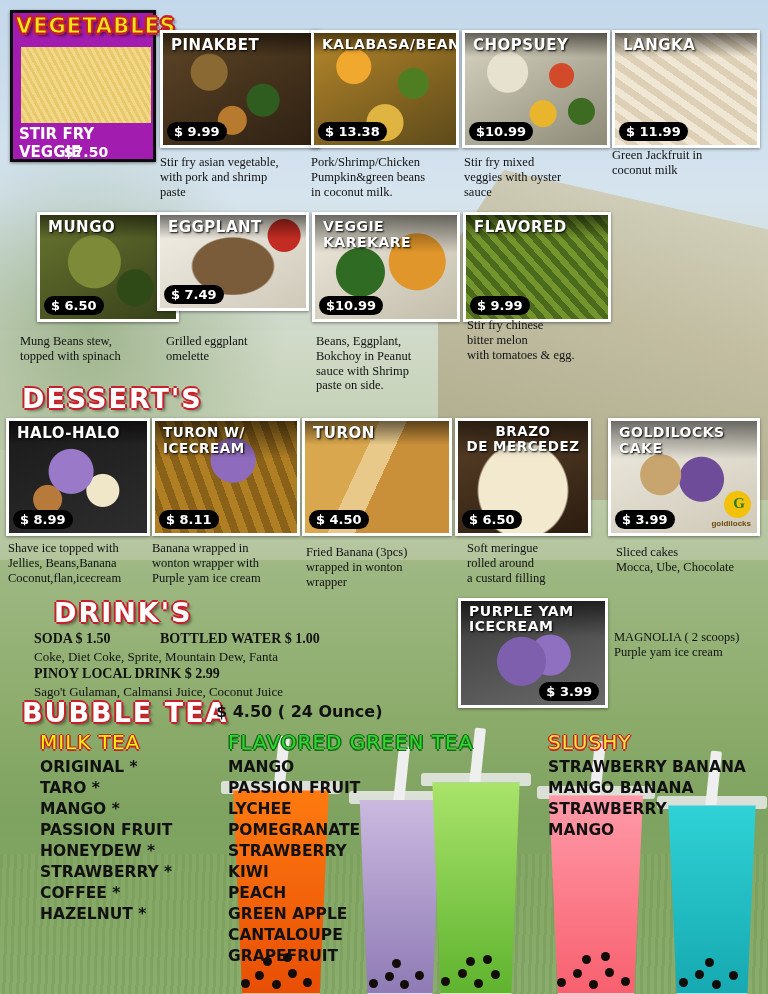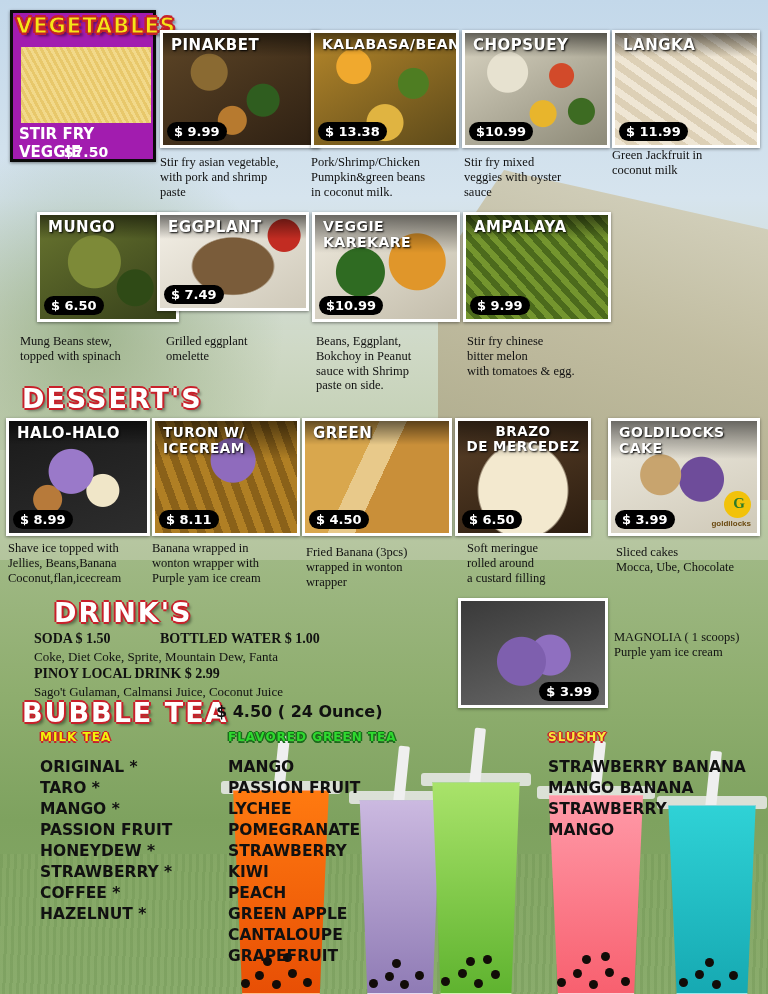--- a/index.html
+++ b/index.html
@@ -48,22 +48,22 @@
     letter-spacing:1px; }
 
   .section-title { position:absolute; font-family:"DejaVu Sans", sans-serif; font-weight:bold;
     font-size:27px; color:#fff; letter-spacing:2px;
     text-shadow: -2px 0 #c8202a, 0 2px #c8202a, 2px 0 #c8202a, 0 -2px #c8202a, 3px 3px 3px rgba(0,0,0,.4);}
 
   
   .dtxt { position:absolute; font-family:"Liberation Serif", serif; color:#111; }
   .bold { font-weight:bold; }
 
-  .col-head { position:absolute; font-family:"DejaVu Sans", sans-serif; font-weight:bold;
-    font-size:12px; letter-spacing:1px; }
+  .col-head { position:absolute; font-family:"DejaVu Sans", sans-serif; font-weight:normal;
+    font-size:20px; letter-spacing:1px; }
   .ct-milk { color:#f2f20a; text-shadow:-1.5px 0 #c8202a,0 1.5px #c8202a,1.5px 0 #c8202a,0 -1.5px #c8202a; }
   .ct-green { color:#2fd92f; text-shadow:-1.5px 0 #1a6b1a,0 1.5px #1a6b1a,1.5px 0 #1a6b1a,0 -1.5px #1a6b1a; }
   .ct-slush { color:#f7e93a; text-shadow:-1.5px 0 #c8202a,0 1.5px #c8202a,1.5px 0 #c8202a,0 -1.5px #c8202a; }
 
   .flav { position:absolute; font-family:"DejaVu Sans", sans-serif; font-weight:bold;
     font-size:15.5px; color:#111; line-height:21px; white-space:pre; }
 
   
   .cup { position:absolute; bottom:0; }
   .cup .body { position:absolute; bottom:0; width:100%; height:100%;
@@ -184,24 +184,24 @@
   </div>
   <div class="desc" style="left:316px; top:334px; width:150px; white-space:pre-line;">Beans, Eggplant,
 Bokchoy in Peanut
 sauce with Shrimp
 paste on side.</div>
 
   <div class="card" style="left:463px; top:212px; width:148px; height:110px;
        background:linear-gradient(160deg,#6f8e2c,#3f5518);">
     <div class="photo" style="background:repeating-linear-gradient(48deg,#74952e 0 6px,#4c6a1c 6px 12px),
                 radial-gradient(circle at 60% 40%,#e0c23a 0 14px,rgba(0,0,0,0) 15px),#5a7a22;"></div>
-    <div class="cap">AMPALAYA</div>
+    <div class="cap">FLAVORED</div>
     <div class="price">$ 9.99</div>
   </div>
-  <div class="desc" style="left:467px; top:334px; width:160px; white-space:pre-line;">Stir fry chinese
+  <div class="desc" style="left:467px; top:318px; width:160px; white-space:pre-line;">Stir fry chinese
 bitter melon
 with tomatoes &amp; egg.</div>
 
   <div class="section-title" style="left:22px; top:383px;">DESSERT'S</div>
 
   <div class="card" style="left:6px; top:418px; width:144px; height:118px;
        background:#111;">
     <div class="photo" style="background:radial-gradient(circle at 45% 45%,#9a79c9 0 22px,rgba(0,0,0,0) 23px),
                 radial-gradient(circle at 68% 62%,#f0e6c8 0 16px,rgba(0,0,0,0) 17px),
                 radial-gradient(circle at 28% 70%,#b77a3a 0 14px,rgba(0,0,0,0) 15px),
@@ -221,21 +221,21 @@
     <div class="price">$ 8.11</div>
   </div>
   <div class="desc" style="left:152px; top:541px; width:152px; white-space:pre-line;">Banana wrapped in
 wonton wrapper with
 Purple yam ice cream</div>
 
   <div class="card" style="left:302px; top:418px; width:150px; height:118px;
        background:linear-gradient(160deg,#e7c87f,#b98c36);">
     <div class="photo" style="background:linear-gradient(115deg,#d9a74d 0 38%,#e8c98a 38% 52%,#c98f39 52% 100%),
                 radial-gradient(circle at 50% 50%,#e3b765 0 40px,rgba(0,0,0,0) 41px);"></div>
-    <div class="cap">GREEN</div>
+    <div class="cap">TURON</div>
     <div class="price">$ 4.50</div>
   </div>
   <div class="desc" style="left:306px; top:545px; width:152px; white-space:pre-line;">Fried Banana (3pcs)
 wrapped in wonton
 wrapper</div>
 
   <div class="card" style="left:455px; top:418px; width:136px; height:118px;
        background:linear-gradient(160deg,#6b4b2e,#3a2716);">
     <div class="photo" style="background:radial-gradient(ellipse at 50% 62%,#f3e9cf 0 44px,rgba(0,0,0,0) 46px),
                 radial-gradient(ellipse at 50% 58%,#f7cf5a 0 16px,rgba(0,0,0,0) 18px),
@@ -270,23 +270,25 @@
   <div class="dtxt bold" style="left:160px; top:631px; font-size:14px;">BOTTLED WATER $ 1.00</div>
   <div class="dtxt" style="left:34px; top:649px; font-size:13px;">Coke, Diet Coke, Sprite, Mountain Dew, Fanta</div>
   <div class="dtxt bold" style="left:34px; top:666px; font-size:14px;">PINOY LOCAL DRINK $ 2.99</div>
   <div class="dtxt" style="left:34px; top:684px; font-size:13px;">Sago't Gulaman, Calmansi Juice, Coconut Juice</div>
 
   <div class="card" style="left:458px; top:598px; width:150px; height:110px;
        background:linear-gradient(160deg,#2a2a2a,#4a4a4a);">
     <div class="photo" style="background:radial-gradient(circle at 42% 58%,#7e5fae 0 24px,rgba(0,0,0,0) 25px),
                 radial-gradient(circle at 62% 52%,#8f6fc0 0 20px,rgba(0,0,0,0) 21px),
                 linear-gradient(160deg,#3a3a3a,#6a6a6a);"></div>
+    <div class="cap" style="font-size:14px; white-space:pre-line; line-height:15px;">PURPLE YAM
+ICECREAM</div>
     <div class="price" style="left:auto; right:6px;">$ 3.99</div>
   </div>
-  <div class="desc" style="left:614px; top:630px; width:155px; white-space:pre-line;">MAGNOLIA ( 1 scoops)
+  <div class="desc" style="left:614px; top:630px; width:155px; white-space:pre-line;">MAGNOLIA ( 2 scoops)
 Purple yam ice cream</div>
 
   <div class="section-title" style="left:22px; top:697px;">BUBBLE TEA</div>
   <div style="position:absolute; left:216px; top:702px; font-family:'DejaVu Sans',sans-serif;
               font-weight:bold; font-size:16px; color:#111;">$ 4.50 ( 24 Ounce)</div>
 
   <div class="cup" style="left:224px; top:790px; width:114px; height:204px;">
     <div class="lid"></div>
     <div class="straw"></div>
     <div class="body" style="background:linear-gradient(180deg,#ff7a10,#e84f05);"></div>

